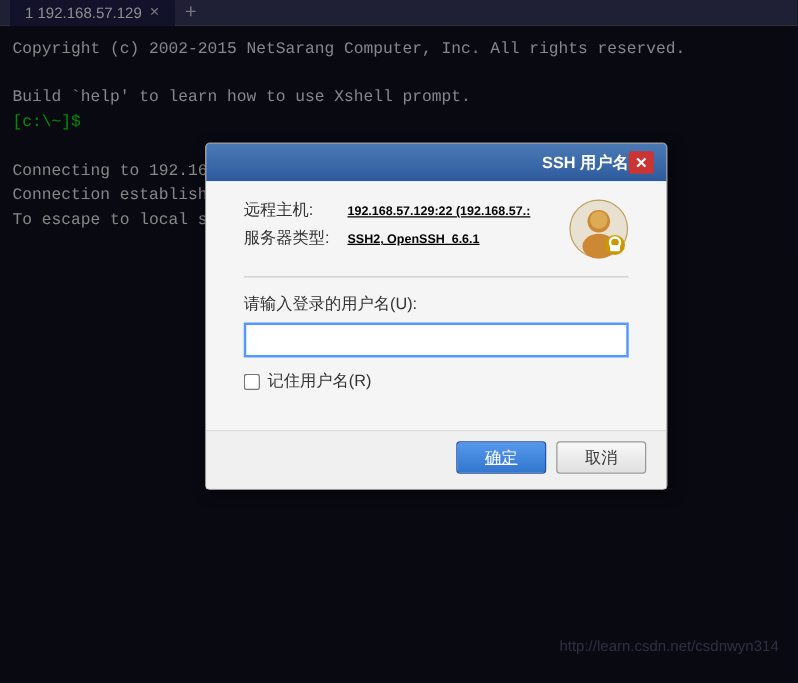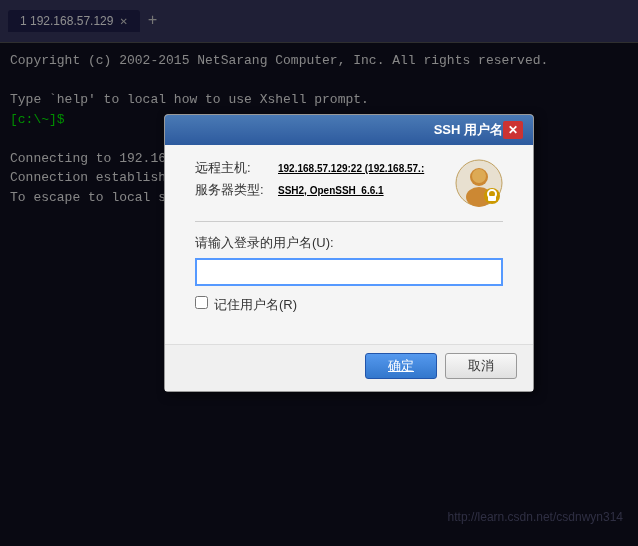--- a/index.html
+++ b/index.html
@@ -17,21 +17,21 @@
       width: 638px;
       height: 546px;
       background: #0d0d1a;
       display: flex;
       flex-direction: column;
     }
 
     
     .title-bar {
       background: #2d2d4e;
-      height: 43px;
+      height: 21px;
       display: flex;
       align-items: center;
       padding: 0 8px;
       gap: 4px;
       border-bottom: 1px solid #444;
     }
 
     .tab {
       background: #1a1a3e;
       color: #ccc;
@@ -215,21 +215,21 @@
       border: 2px solid #5599ff;
       padding: 2px 6px;
       font-size: 13px;
       outline: none;
       background: white;
       margin-bottom: 10px;
     }
 
     .checkbox-row {
       display: flex;
-      align-items: flex-start;
+      align-items: center;
       gap: 6px;
       margin-bottom: 16px;
     }
 
     .checkbox-row input[type="checkbox"] {
       width: 13px;
       height: 13px;
     }
 
     .checkbox-label {
@@ -277,21 +277,21 @@
     <div class="tab">
       <span>1 192.168.57.129</span>
       <span class="close-btn">✕</span>
     </div>
     <span class="new-tab-btn">+</span>
   </div>
 
   <div class="terminal-body">
     <div class="terminal-line">Copyright (c) 2002-2015 NetSarang Computer, Inc. All rights reserved.</div>
     <div class="terminal-line">&nbsp;</div>
-    <div class="terminal-line">Type `help' to local how to use Xshell prompt.</div>
+    <div class="terminal-line">Build `help' to learn how to use Xshell prompt.</div>
     <div class="terminal-line green">[c:\~]$</div>
     <div class="terminal-line">&nbsp;</div>
     <div class="terminal-line">Connecting to 192.168.57.129:22...</div>
     <div class="terminal-line">Connection established.</div>
     <div class="terminal-line">To escape to local sh</div>
 
     <div class="watermark">http://learn.csdn.net/csdnwyn314</div>
   </div>
 </div>
 

